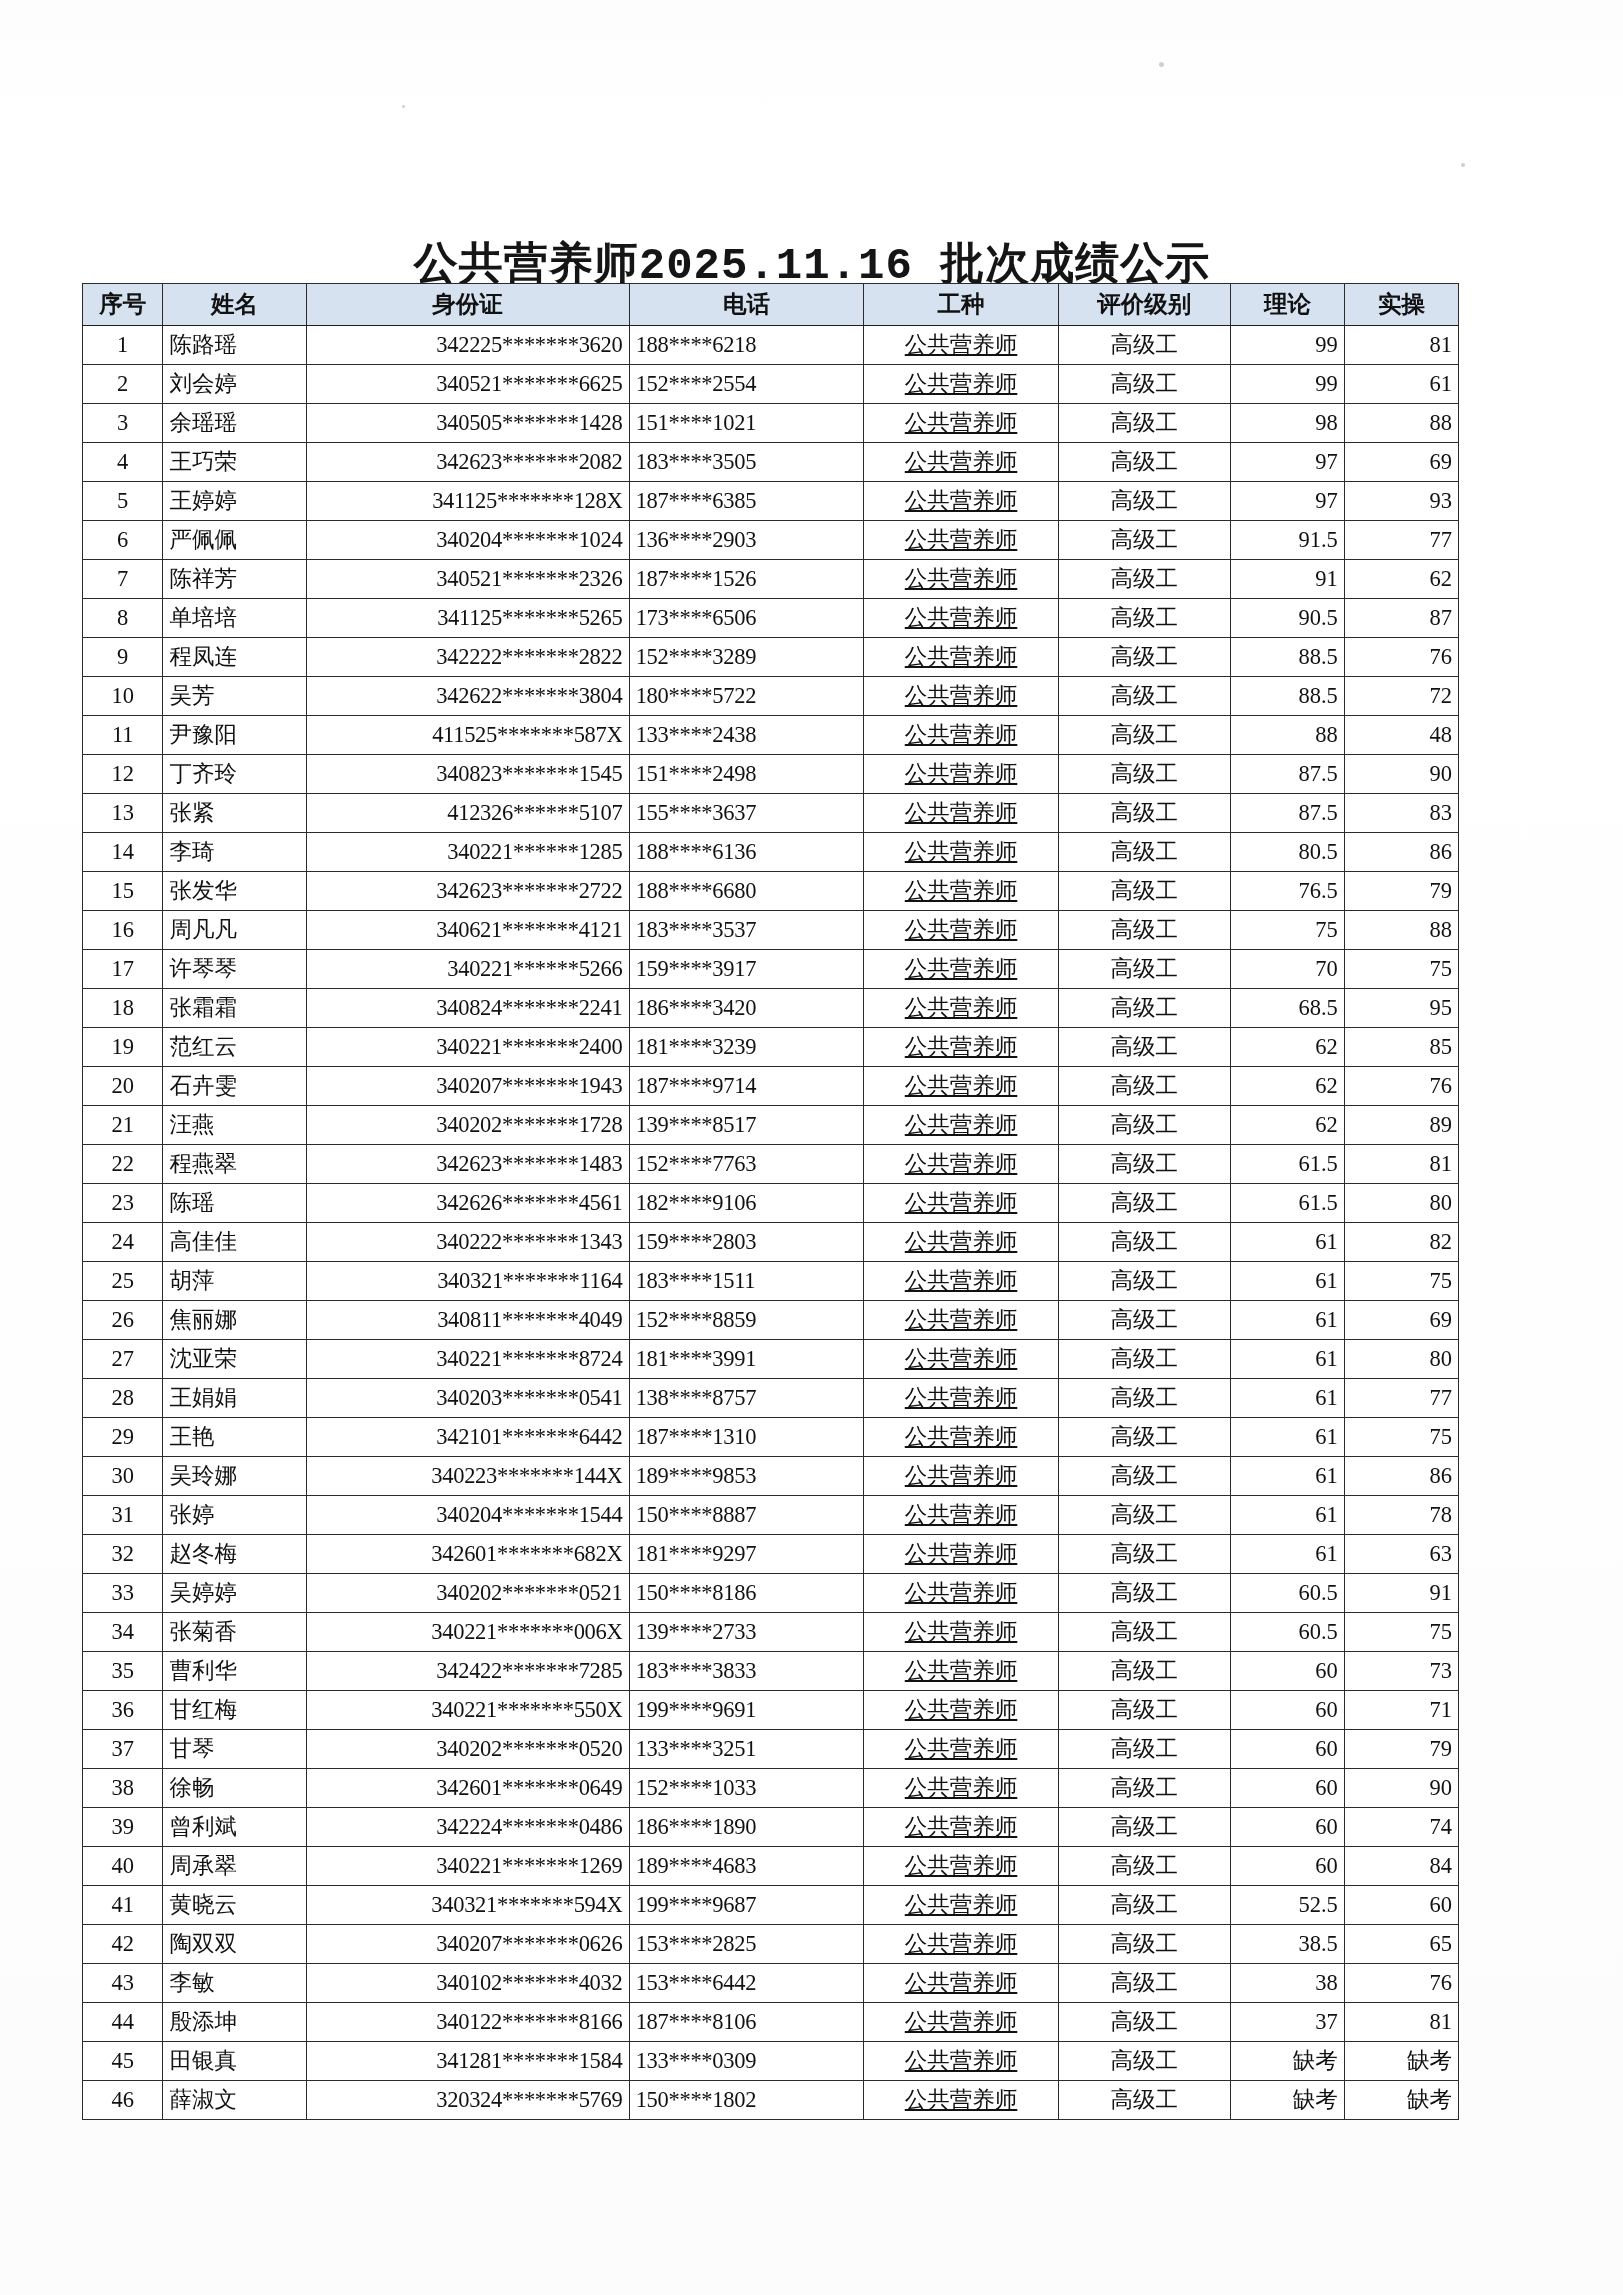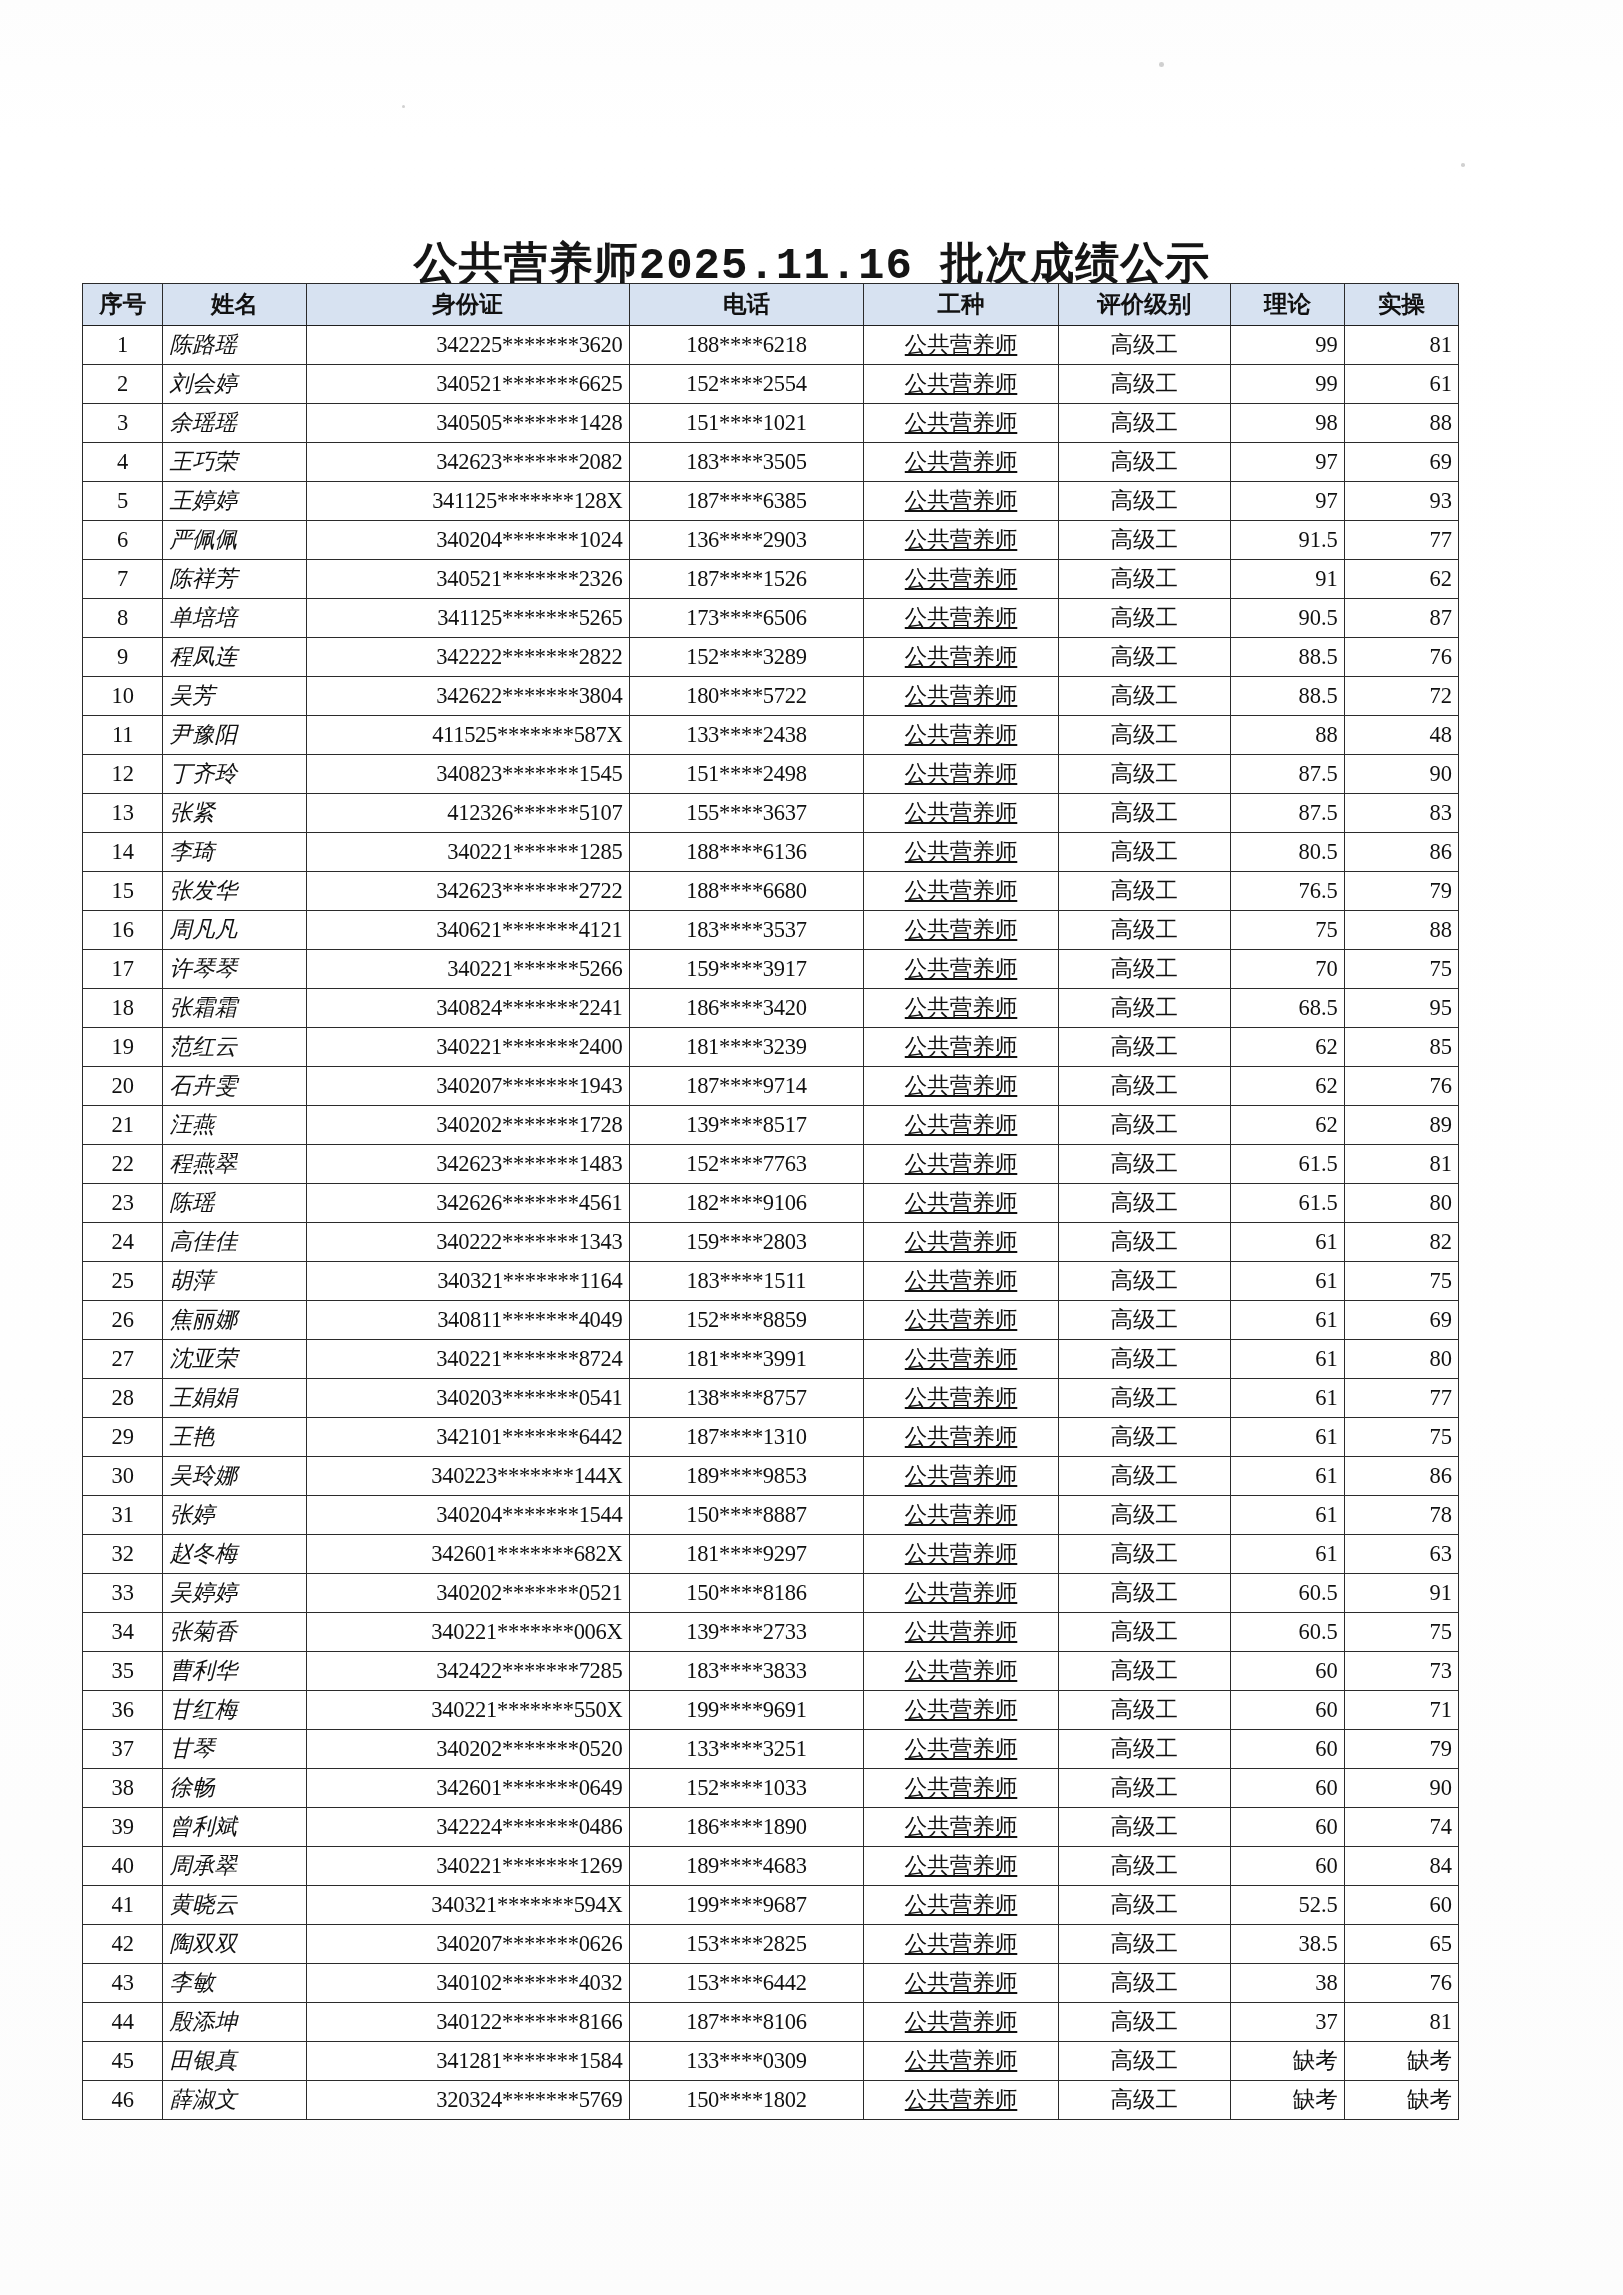--- a/index.html
+++ b/index.html
@@ -84,23 +84,23 @@
   col.c-idx  { width: 72px; }
   col.c-name { width: 128px; }
   col.c-id   { width: 289px; }
   col.c-tel  { width: 210px; }
   col.c-job  { width: 174px; }
   col.c-lvl  { width: 154px; }
   col.c-th   { width: 102px; }
   col.c-pr   { width: 102px; }
 
   td.idx   { text-align: center; }
-  td.name  { text-align: left;  padding-left: 9.2px; font-style: italic; }
+  td.name  { text-align: left;  padding-left: 9.2px; }
   td.id    { text-align: right;  padding-left: 6.1px; letter-spacing: -0.3px; font-weight: bold; }
-  td.tel   { text-align: center;  padding-left: 6.1px; letter-spacing: -0.3px; font-weight: bold; }
+  td.tel   { text-align: left;  padding-left: 6.1px; letter-spacing: -0.3px; font-weight: bold; }
   td.job   { text-align: center; text-decoration: underline; }
   td.lvl   { text-align: center; }
   td.score { text-align: right; padding-right: 10.2px; }
 </style>
 </head>
 <body>
 
 <div class="page">
 
   <span class="speck" style="left:1159px; top:62px; width:4.6px; height:4.6px;"></span>

